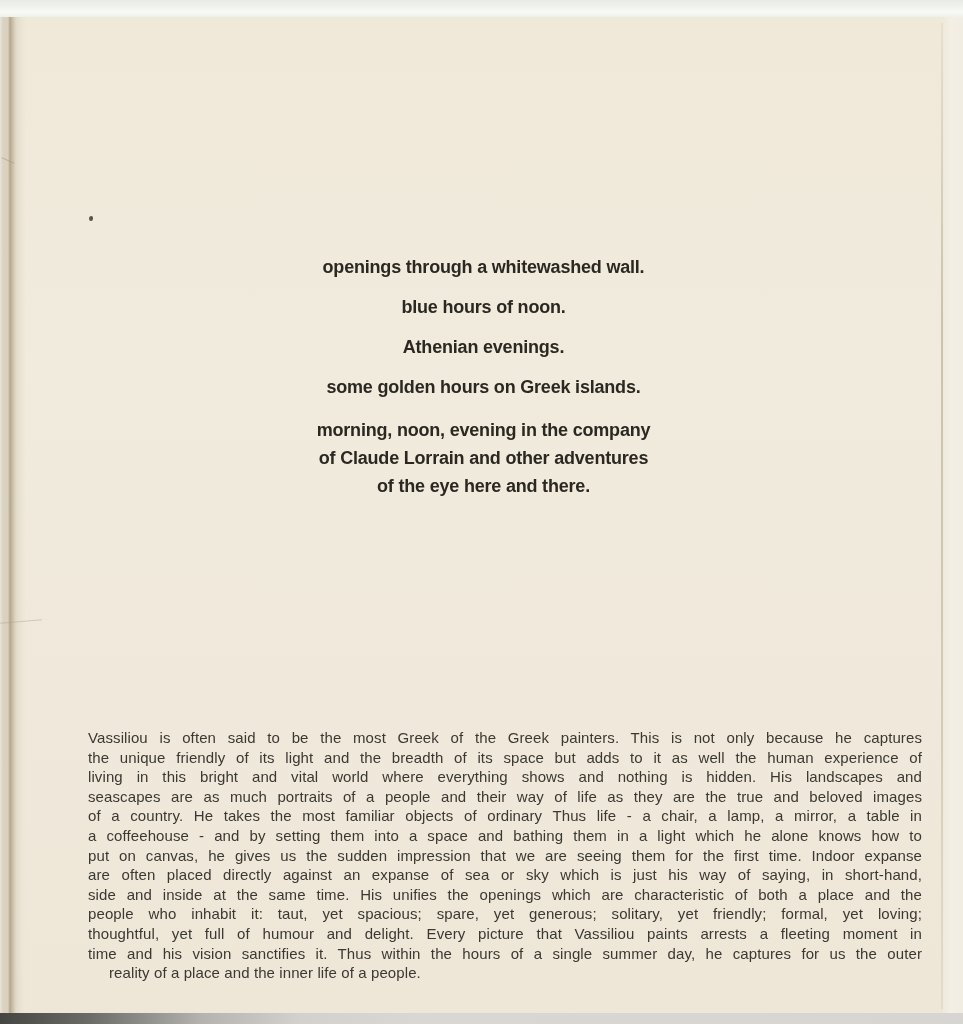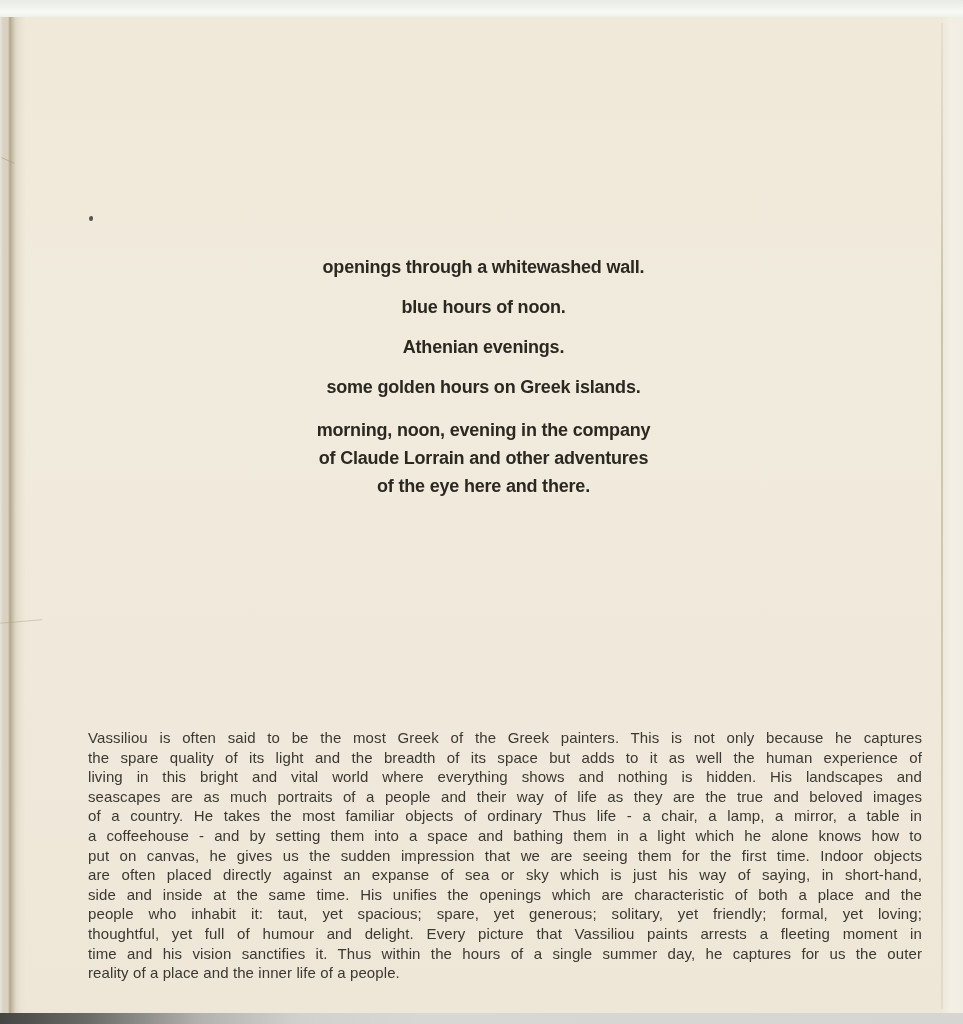--- a/index.html
+++ b/index.html
@@ -106,20 +106,21 @@
     letter-spacing: 0.1px;
   }
   .eline {
     line-height: 19.6px;
     text-align: justify;
     text-align-last: justify;
     white-space: normal;
   }
   .eline.last {
     text-align-last: left;
+    margin-left: 21px;
   }
   .byline {
     position: absolute;
     left: 72px; top: 995px;
     width: 828px;
     text-align: right;
     color: #28251f;
     font-weight: bold;
     font-size: 15px;
   }
@@ -154,26 +155,26 @@
       </div>
       <div class="stanza multi">
         <div class="pline">morning, noon, evening in the company</div>
         <div class="pline">of Claude Lorrain and other adventures</div>
         <div class="pline">of the eye here and there.</div>
       </div>
     </div>
 
     <div class="essay">
       <div class="eline">Vassiliou is often said to be the most Greek of the Greek painters. This is not only because he captures</div>
-      <div class="eline">the spare quality of its light and the breadth of its space but adds to it as well the human experience of</div>
+      <div class="eline">the unique friendly of its light and the breadth of its space but adds to it as well the human experience of</div>
       <div class="eline">living in this bright and vital world where everything shows and nothing is hidden. His landscapes and</div>
       <div class="eline">seascapes are as much portraits of a people and their way of life as they are the true and beloved images</div>
       <div class="eline">of a country. He takes the most familiar objects of ordinary Thus life - a chair, a lamp, a mirror, a table in</div>
       <div class="eline">a coffeehouse - and by setting them into a space and bathing them in a light which he alone knows how to</div>
-      <div class="eline">put on canvas, he gives us the sudden impression that we are seeing them for the first time. Indoor objects</div>
+      <div class="eline">put on canvas, he gives us the sudden impression that we are seeing them for the first time. Indoor expanse</div>
       <div class="eline">are often placed directly against an expanse of sea or sky which is just his way of saying, in short-hand,</div>
       <div class="eline">side and inside at the same time. His unifies the openings which are characteristic of both a place and the</div>
       <div class="eline">people who inhabit it: taut, yet spacious; spare, yet generous; solitary, yet friendly; formal, yet loving;</div>
       <div class="eline">thoughtful, yet full of humour and delight. Every picture that Vassiliou paints arrests a fleeting moment in</div>
       <div class="eline">time and his vision sanctifies it. Thus within the hours of a single summer day, he captures for us the outer</div>
       <div class="eline last">reality of a place and the inner life of a people.</div>
     </div>
 
     <div class="byline">Sloane Elliott</div>
   </div>

